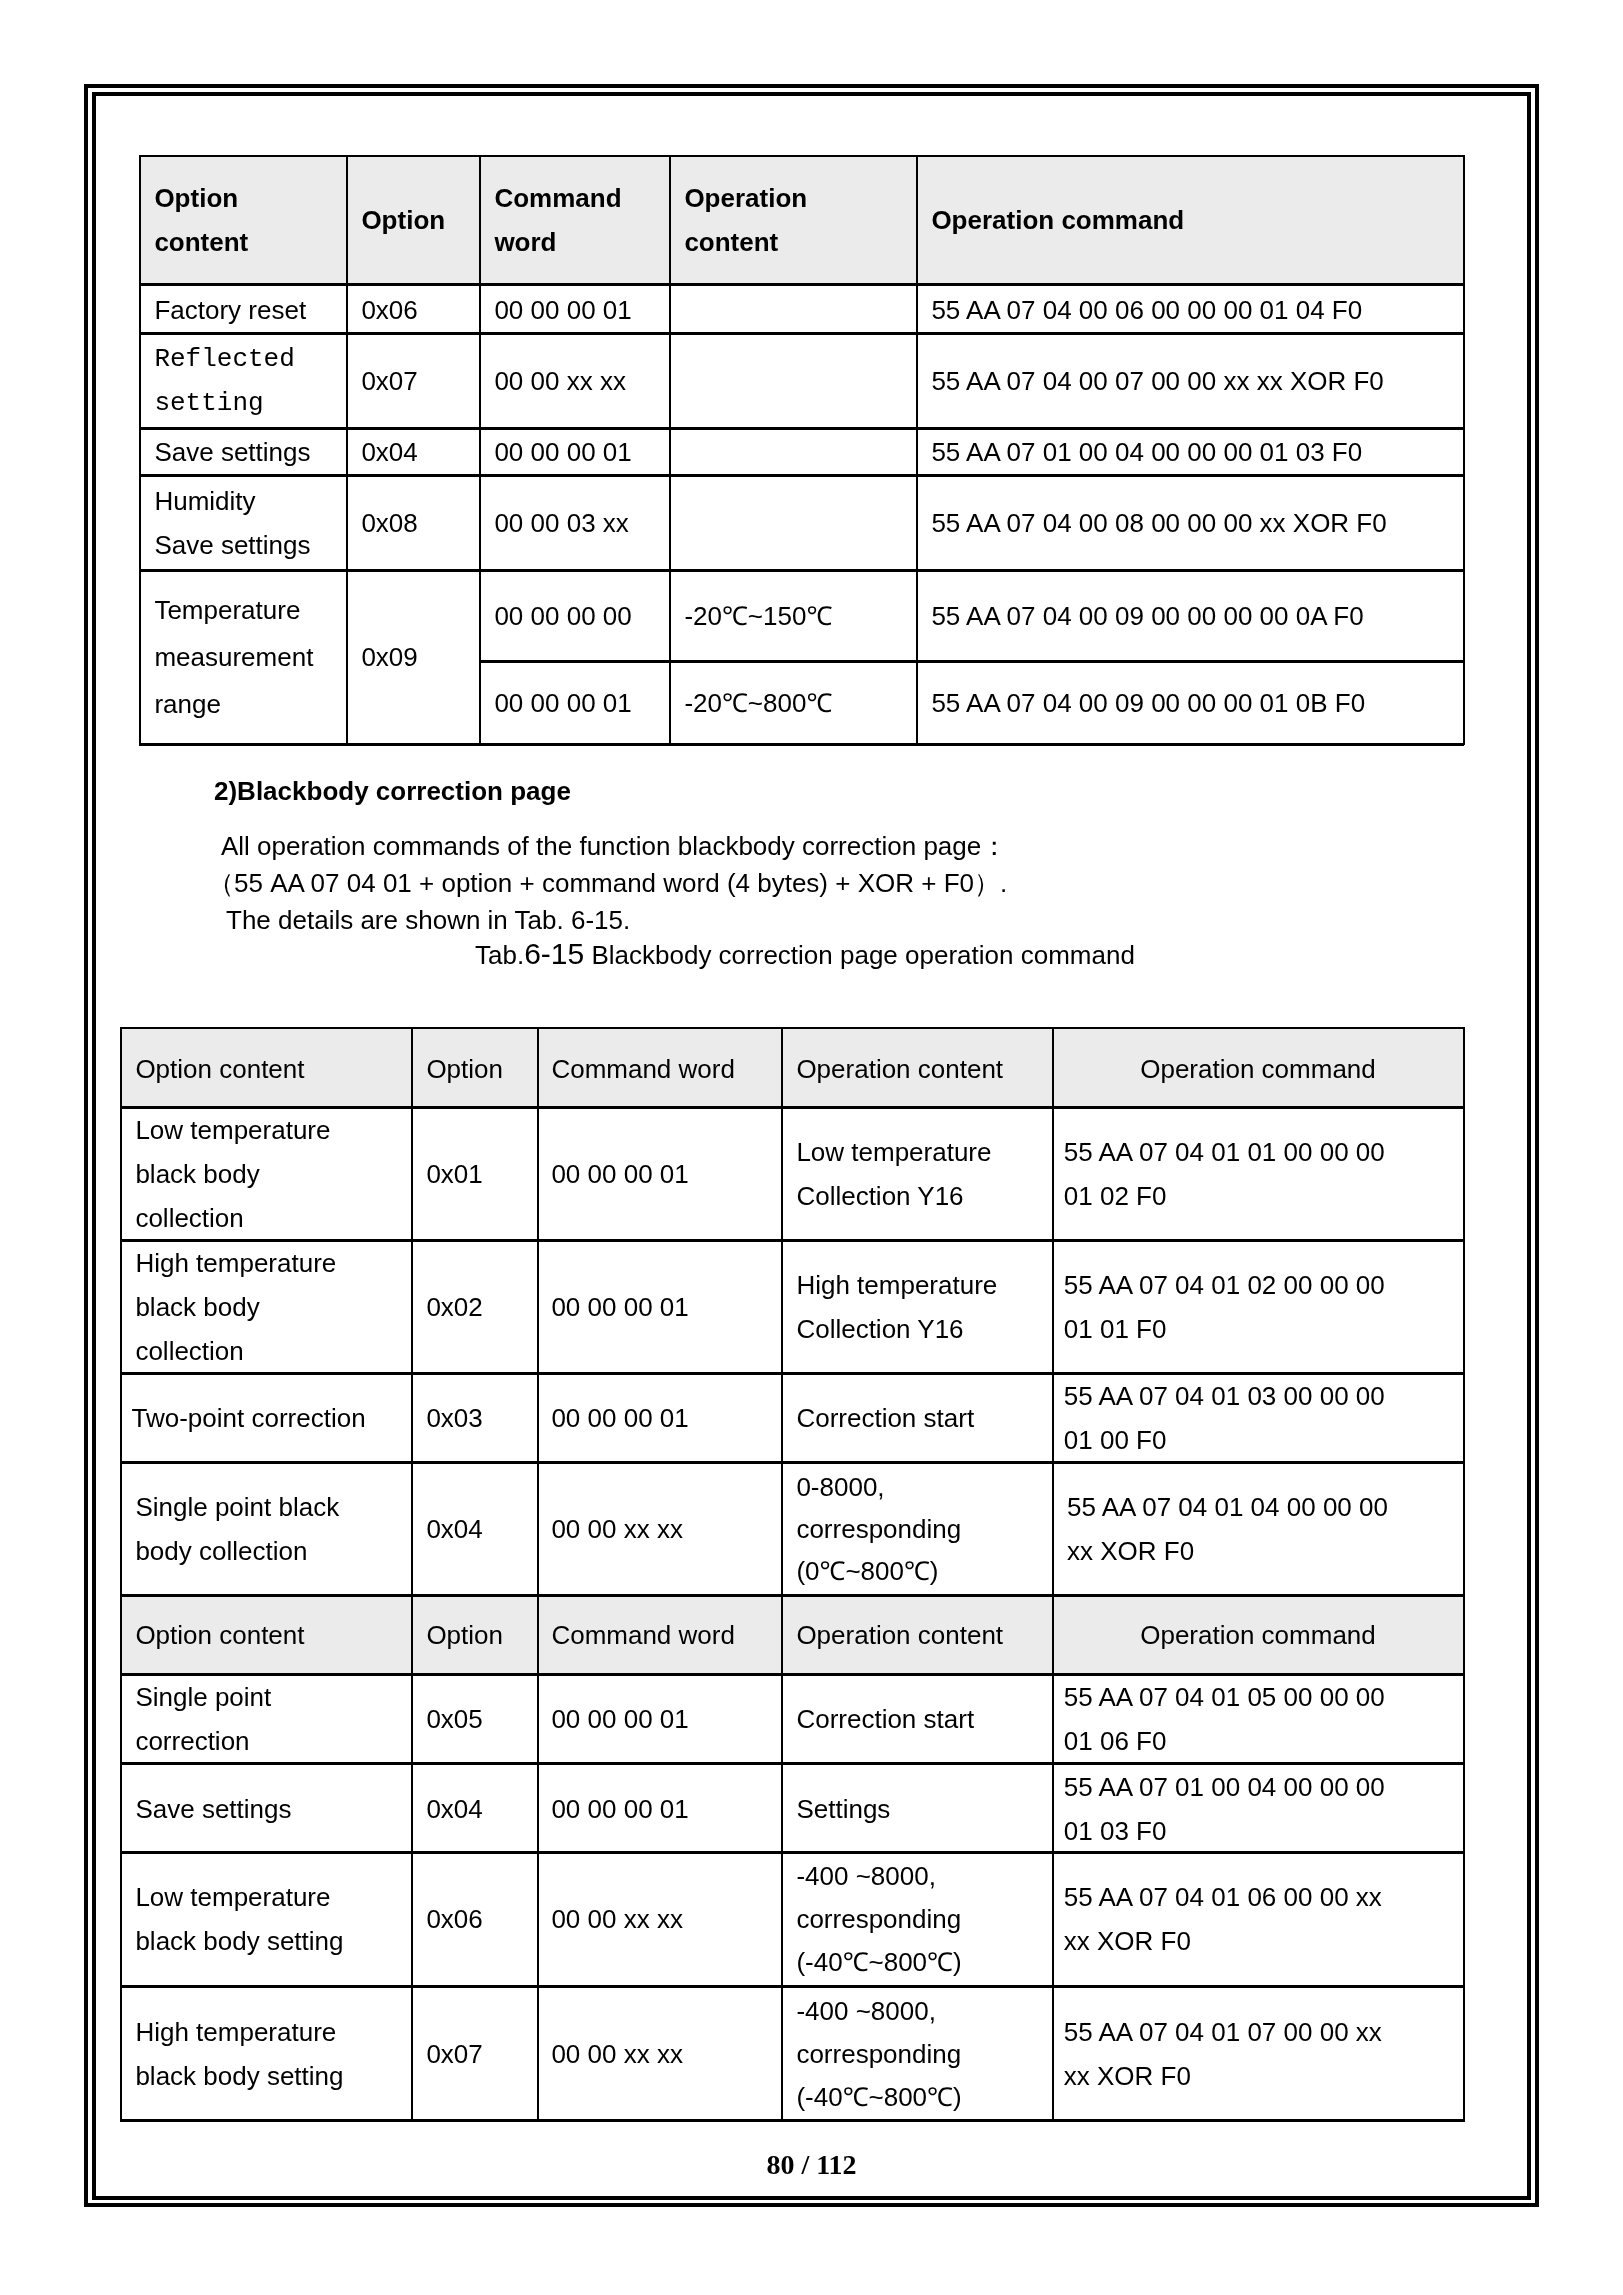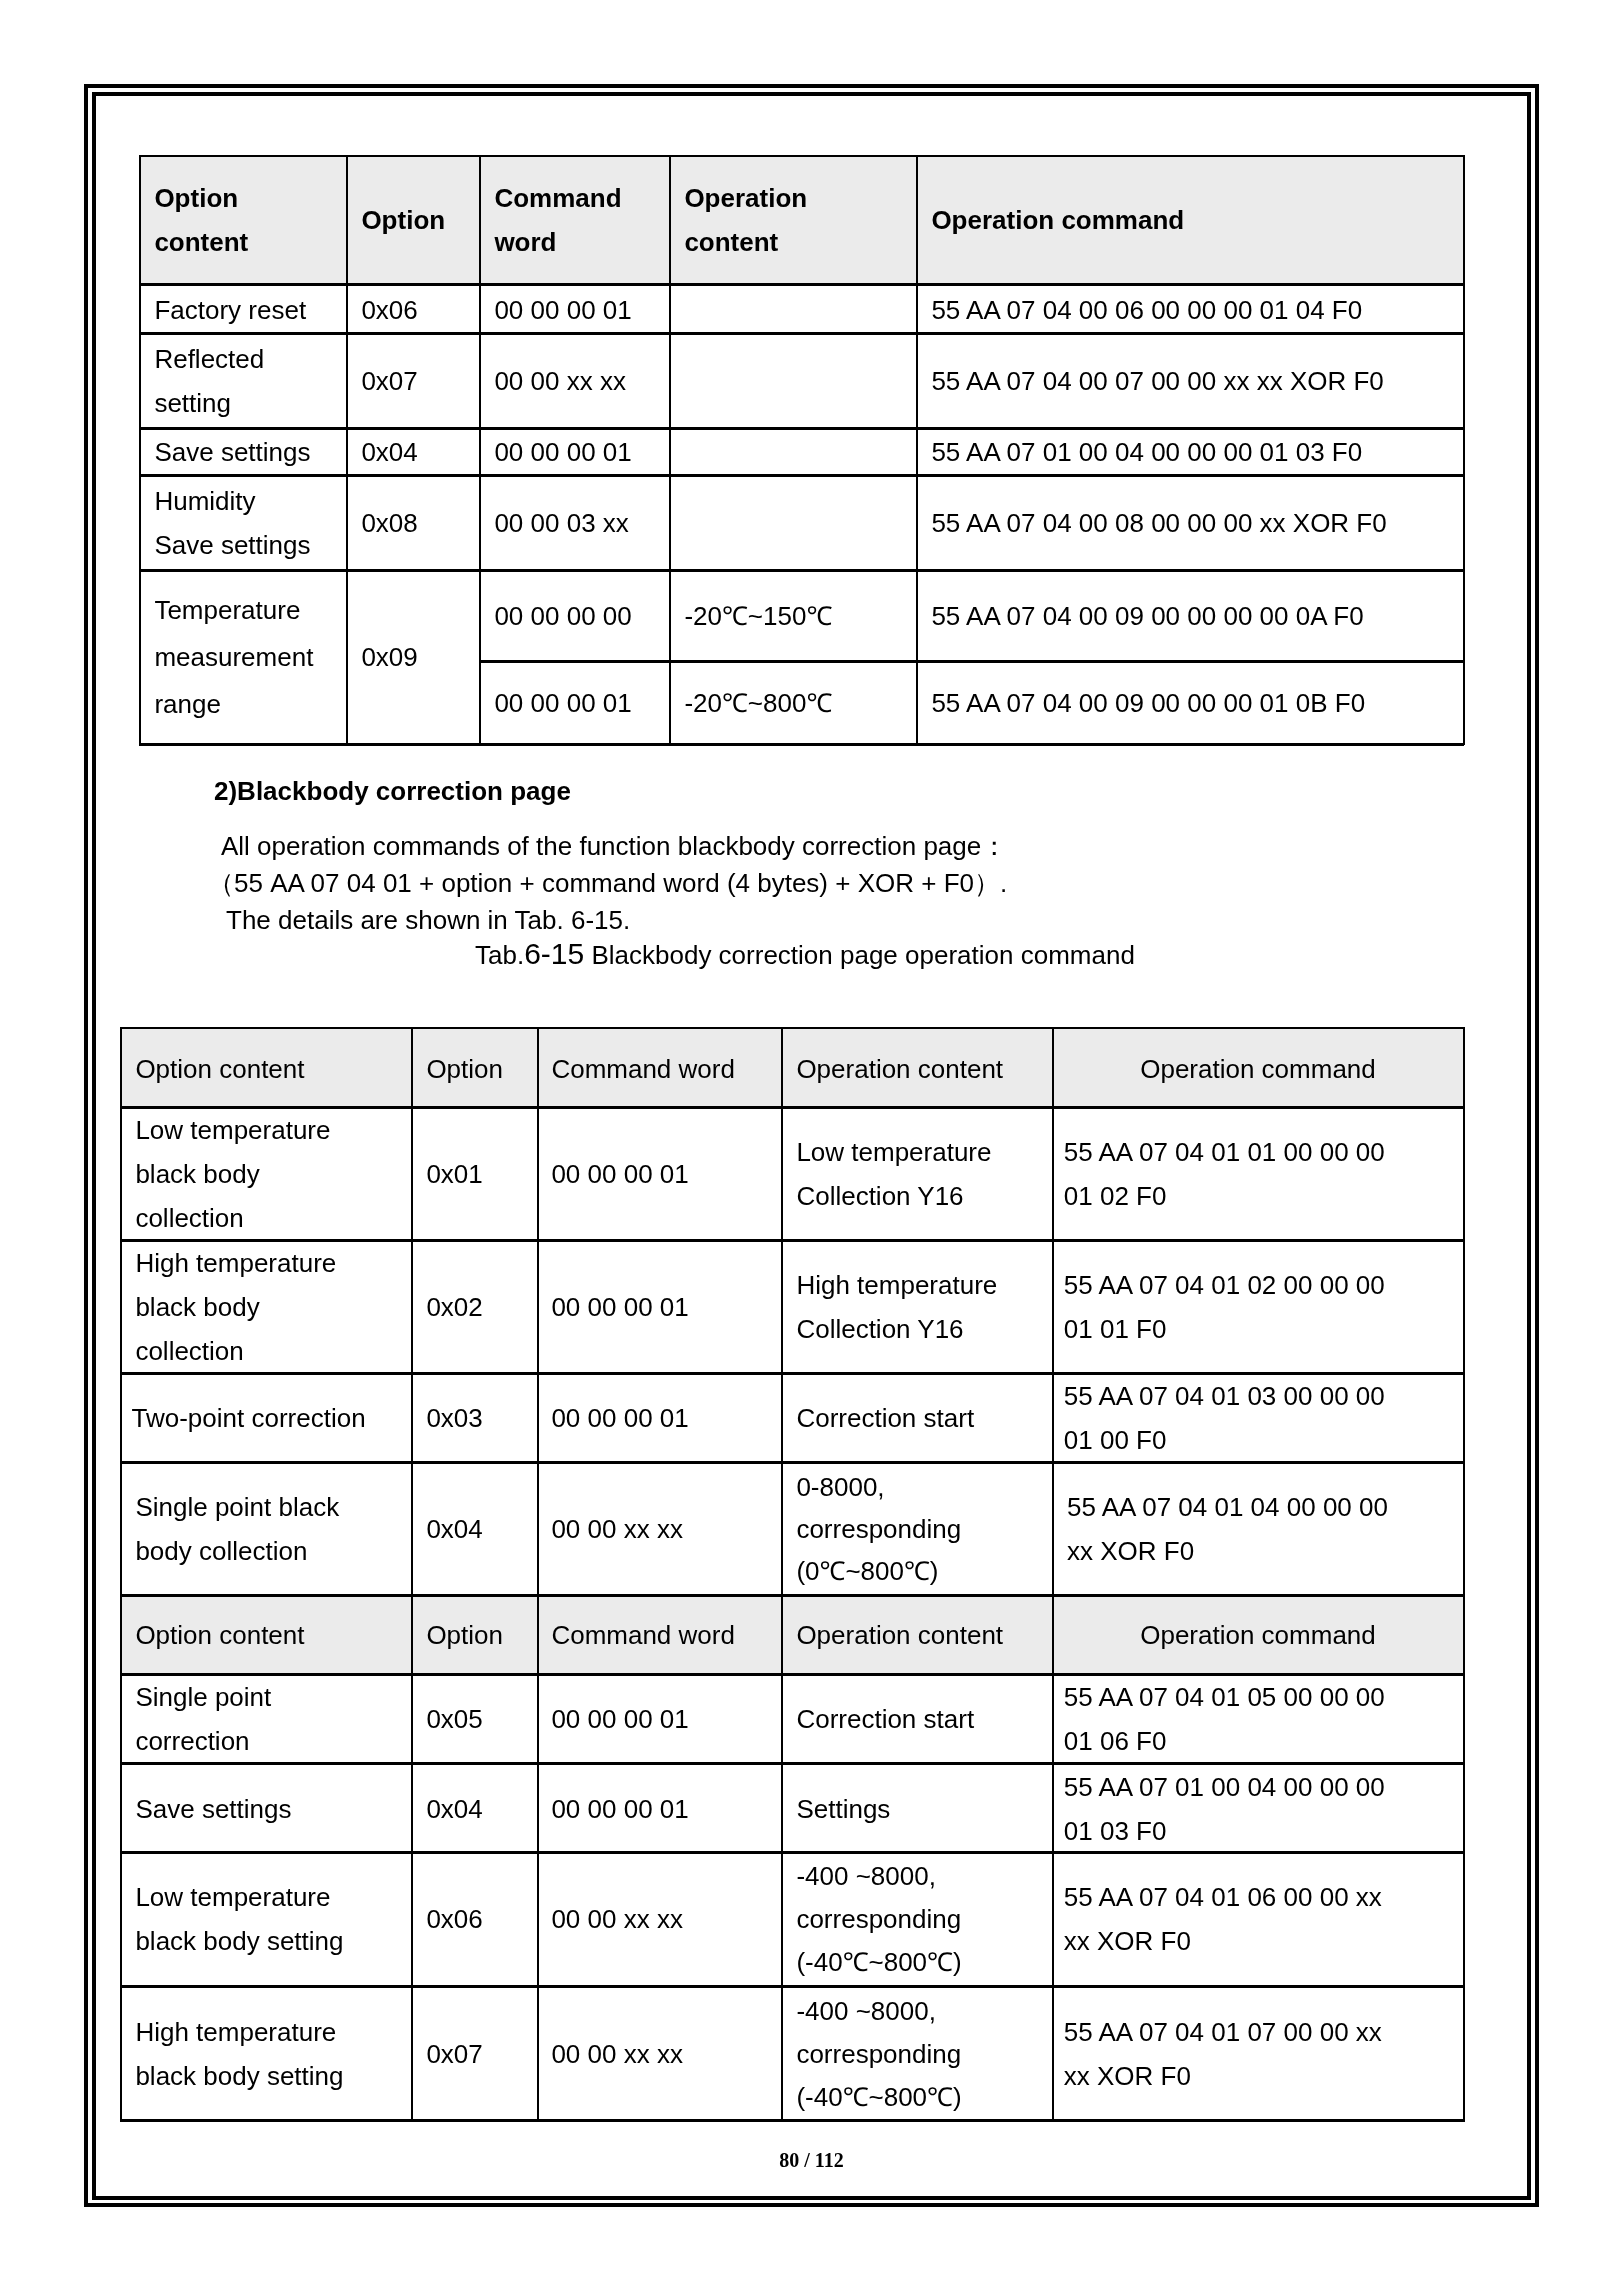--- a/index.html
+++ b/index.html
@@ -14,21 +14,21 @@
   .hdr-bg { position: absolute; background: #ebebeb; }
   .cell { position: absolute; box-sizing: border-box; display: flex; align-items: center;
           font-size: 26px; line-height: 44px; padding: 0 14.4px; white-space: pre-line; }
   .cell.bold { font-weight: bold; }
   .cell.center { justify-content: center; text-align: center; }
   .heading { position: absolute; left: 214px; top: 776px; font-size: 26px; font-weight: bold; text-align: center; }
   .para { position: absolute; font-size: 26px; line-height: 37px; white-space: nowrap; }
   .caption { position: absolute; left: 475px; top: 937px; font-size: 26px; }
   .caption .num { font-size: 30px; }
   .pageno { position: absolute; left: 0; width: 1623px; top: 2149px; text-align: center;
-            font-family: "Liberation Serif", serif; font-weight: bold; font-size: 20px; }
+            font-family: "Liberation Serif", serif; font-weight: bold; font-size: 28px; }
 </style>
 </head>
 <body>
 
 <div class="frame-outer"></div>
 <div class="frame-inner"></div>
 
 <div>
 
   <div class="hdr-bg" style="left:140px; top:156px; width:1324px; height:128px;"></div>
@@ -44,21 +44,21 @@
 
   <div>
     <div class="cell" style="left:140px; top:285px; width:207px; height:49px;">Factory reset</div>
     <div class="cell" style="left:347px; top:285px; width:133px; height:49px;">0x06</div>
     <div class="cell" style="left:480px; top:285px; width:190px; height:49px;">00 00 00 01</div>
     <div class="cell" style="left:670px; top:285px; width:247px; height:49px;"></div>
     <div class="cell" style="left:917px; top:285px; width:547px; height:49px;">55 AA 07 04 00 06 00 00 00 01 04 F0</div>
   </div>
 
   <div>
-    <div class="cell" style="left:140px; top:334px; width:207px; height:94px;">Reflected
+    <div class="cell" style="left:140px; top:334px; width:207px; height:94px;font-family:Liberation Mono, monospace;">Reflected
 setting</div>
     <div class="cell" style="left:347px; top:334px; width:133px; height:94px;">0x07</div>
     <div class="cell" style="left:480px; top:334px; width:190px; height:94px;">00 00 xx xx</div>
     <div class="cell" style="left:670px; top:334px; width:247px; height:94px;"></div>
     <div class="cell" style="left:917px; top:334px; width:547px; height:94px;">55 AA 07 04 00 07 00 00 xx xx XOR F0</div>
   </div>
 
   <div>
     <div class="cell" style="left:140px; top:428px; width:207px; height:47px;">Save settings</div>
     <div class="cell" style="left:347px; top:428px; width:133px; height:47px;">0x04</div>

